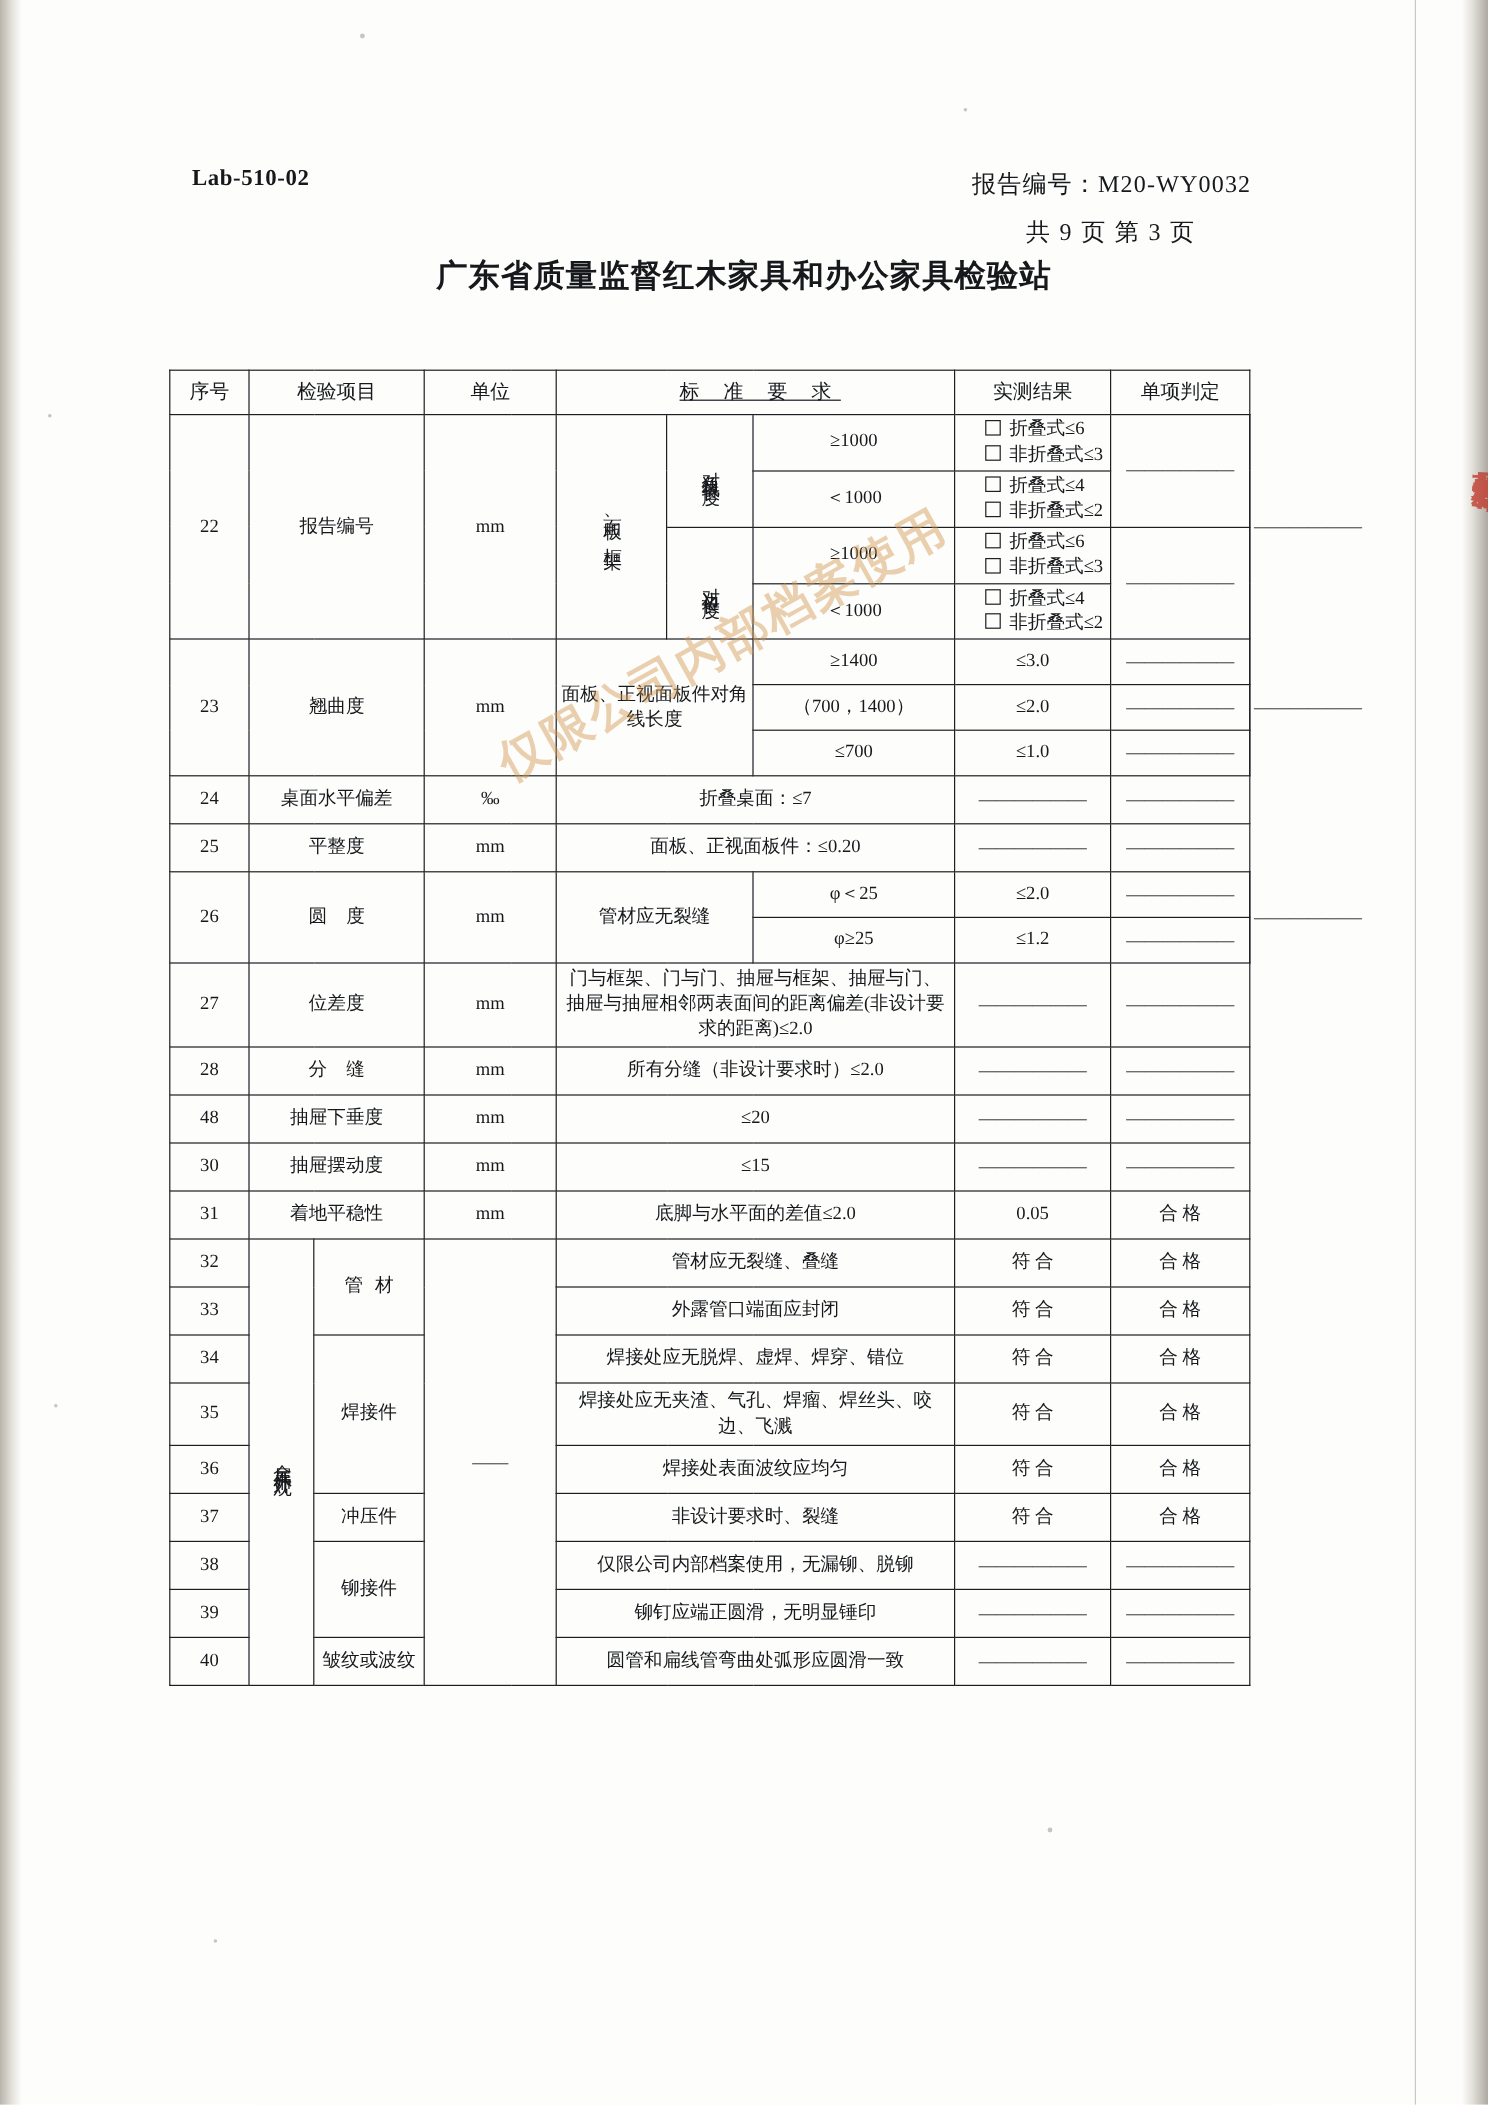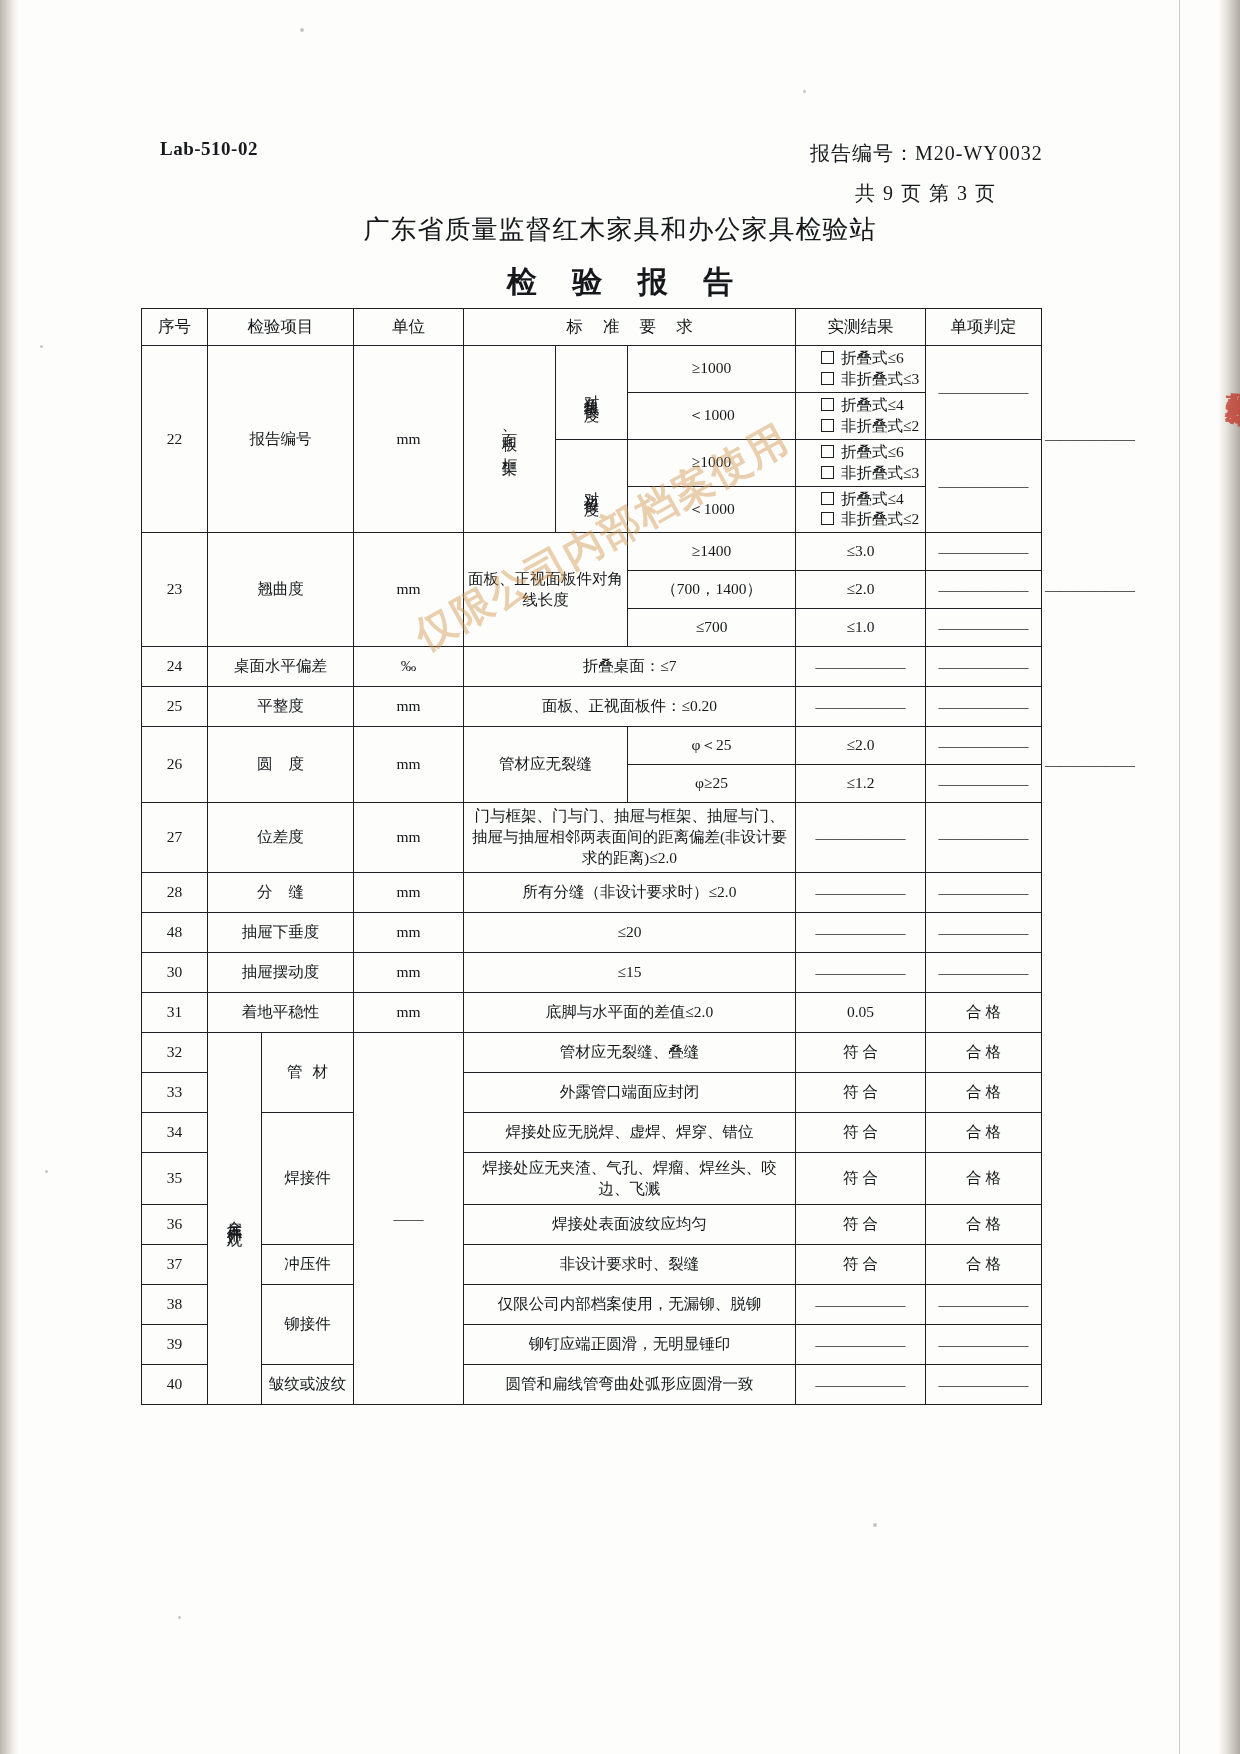--- a/index.html
+++ b/index.html
@@ -69,21 +69,21 @@
     left: 855px; top: 180px;
     font-size: 20px;
     letter-spacing: 1.5px;
   }
   .org-title {
     position: absolute;
     left: 0; top: 212px;
     width: 1240px;
     text-align: center;
     font-size: 26px;
-    font-weight: normal;
+    font-weight: bold;
     letter-spacing: 1px;
   }
   .doc-title {
     position: absolute;
     left: 0; top: 262px;
     width: 1240px;
     text-align: center;
     font-size: 30px;
     font-weight: bold;
     letter-spacing: 14px;
@@ -105,21 +105,21 @@
     text-align: center;
     vertical-align: middle;
     padding: 2px 3px;
     line-height: 1.35;
     font-weight: normal;
   }
   thead td {
     height: 32px;
     font-size: 16.5px;
   }
-  .hdr-spaced { letter-spacing: 8px; text-indent: 8px; }
+  .hdr-spaced { letter-spacing: 8px; text-indent: 8px; text-decoration: underline; }
   .cell-left {
     text-align: left;
     padding-left: 10px;
     line-height: 1.5;
   }
   .vertical {
     writing-mode: vertical-rl;
     text-orientation: upright;
     letter-spacing: 3px;
     margin: 0 auto;
@@ -181,21 +181,20 @@
   <div class="speck" style="left:873px;top:1523px;width:4px;height:4px;"></div>
   <div class="speck" style="left:178px;top:1616px;width:3px;height:3px;"></div>
 </div>
 
 <div class="page">
 
   <div class="lab-code">Lab-510-02</div>
   <div class="report-no">报告编号：M20-WY0032</div>
   <div class="page-no">共 9 页  第 3 页</div>
   <div class="org-title">广东省质量监督红木家具和办公家具检验站</div>
-  <div class="doc-title">检 验 报 告</div>
 
   <table class="report">
     <colgroup>
       <col style="width:66px">
       <col style="width:54px">
       <col style="width:92px">
       <col style="width:72px">
       <col style="width:38px">
       <col style="width:92px">
       <col style="width:72px">

